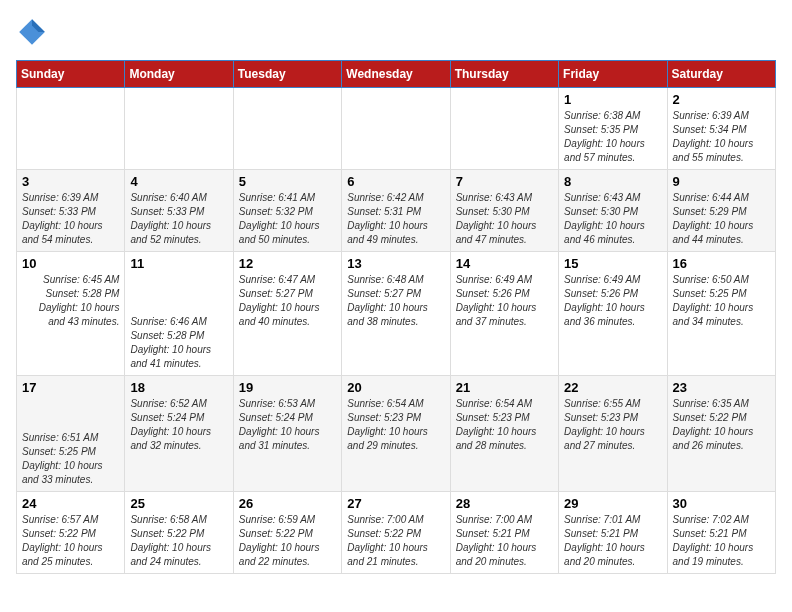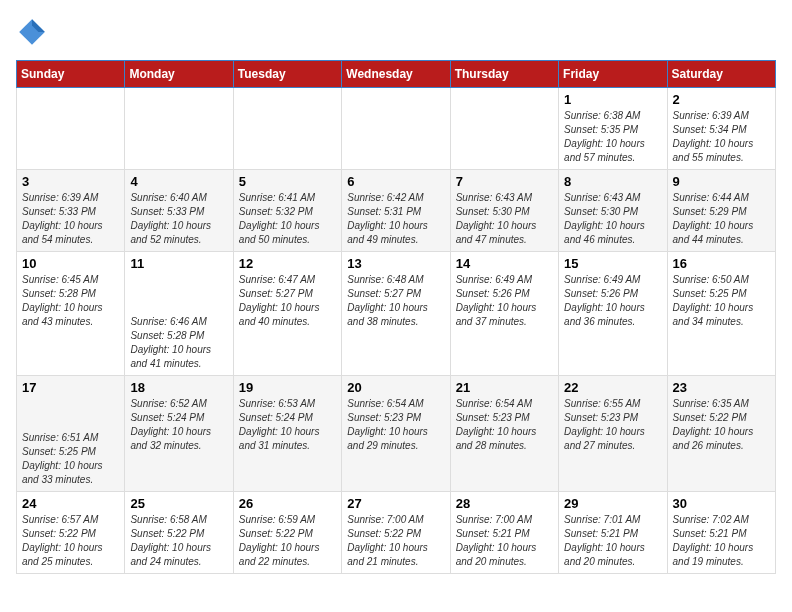--- a/index.html
+++ b/index.html
@@ -186,21 +186,21 @@
         <td>
           <span class="day-number">9</span>
           <div class="day-info" style="white-space: pre-line;">Sunrise: 6:44 AM
 Sunset: 5:29 PM
 Daylight: 10 hours and 44 minutes.</div>
         </td>
       </tr>
       <tr>
         <td>
           <span class="day-number">10</span>
-          <div class="day-info" style="white-space: pre-line;">Sunrise: 6:45 AM
+          <div class="day-info" style="white-space: pre-line; text-align: right;">Sunrise: 6:45 AM
 Sunset: 5:28 PM
 Daylight: 10 hours and 43 minutes.</div>
         </td>
         <td>
           <span class="day-number">11</span>
           <div class="day-info" style="white-space: pre-line; margin-top: 44px;">Sunrise: 6:46 AM
 Sunset: 5:28 PM
 Daylight: 10 hours and 41 minutes.</div>
         </td>
         <td>

